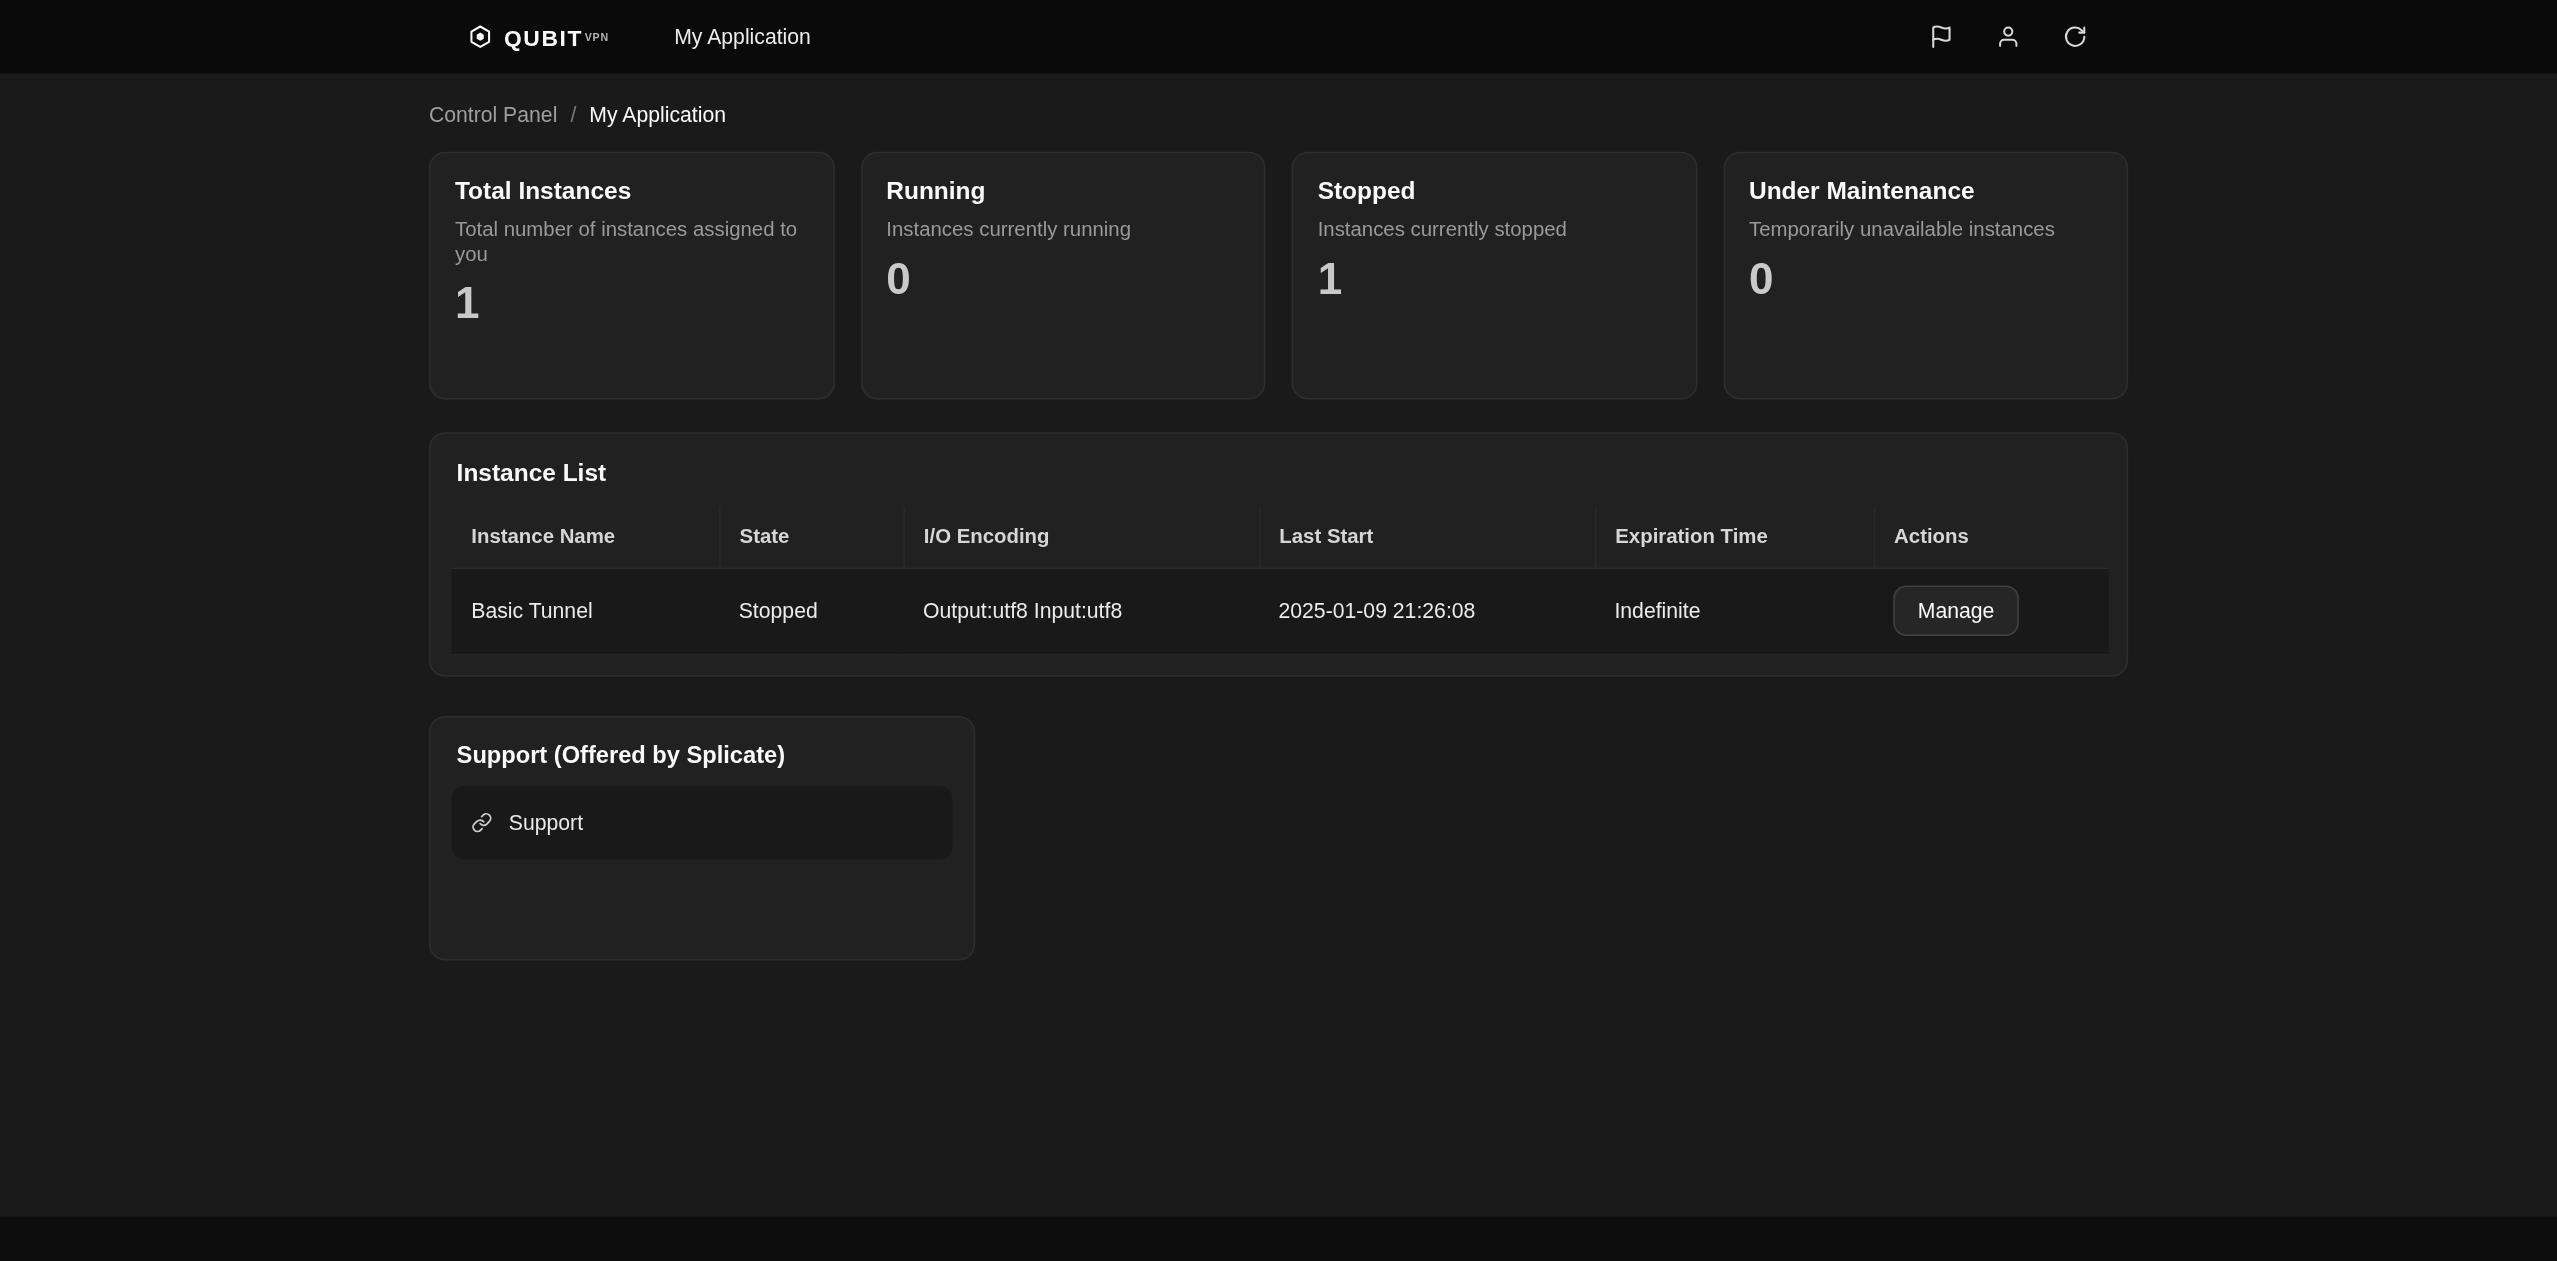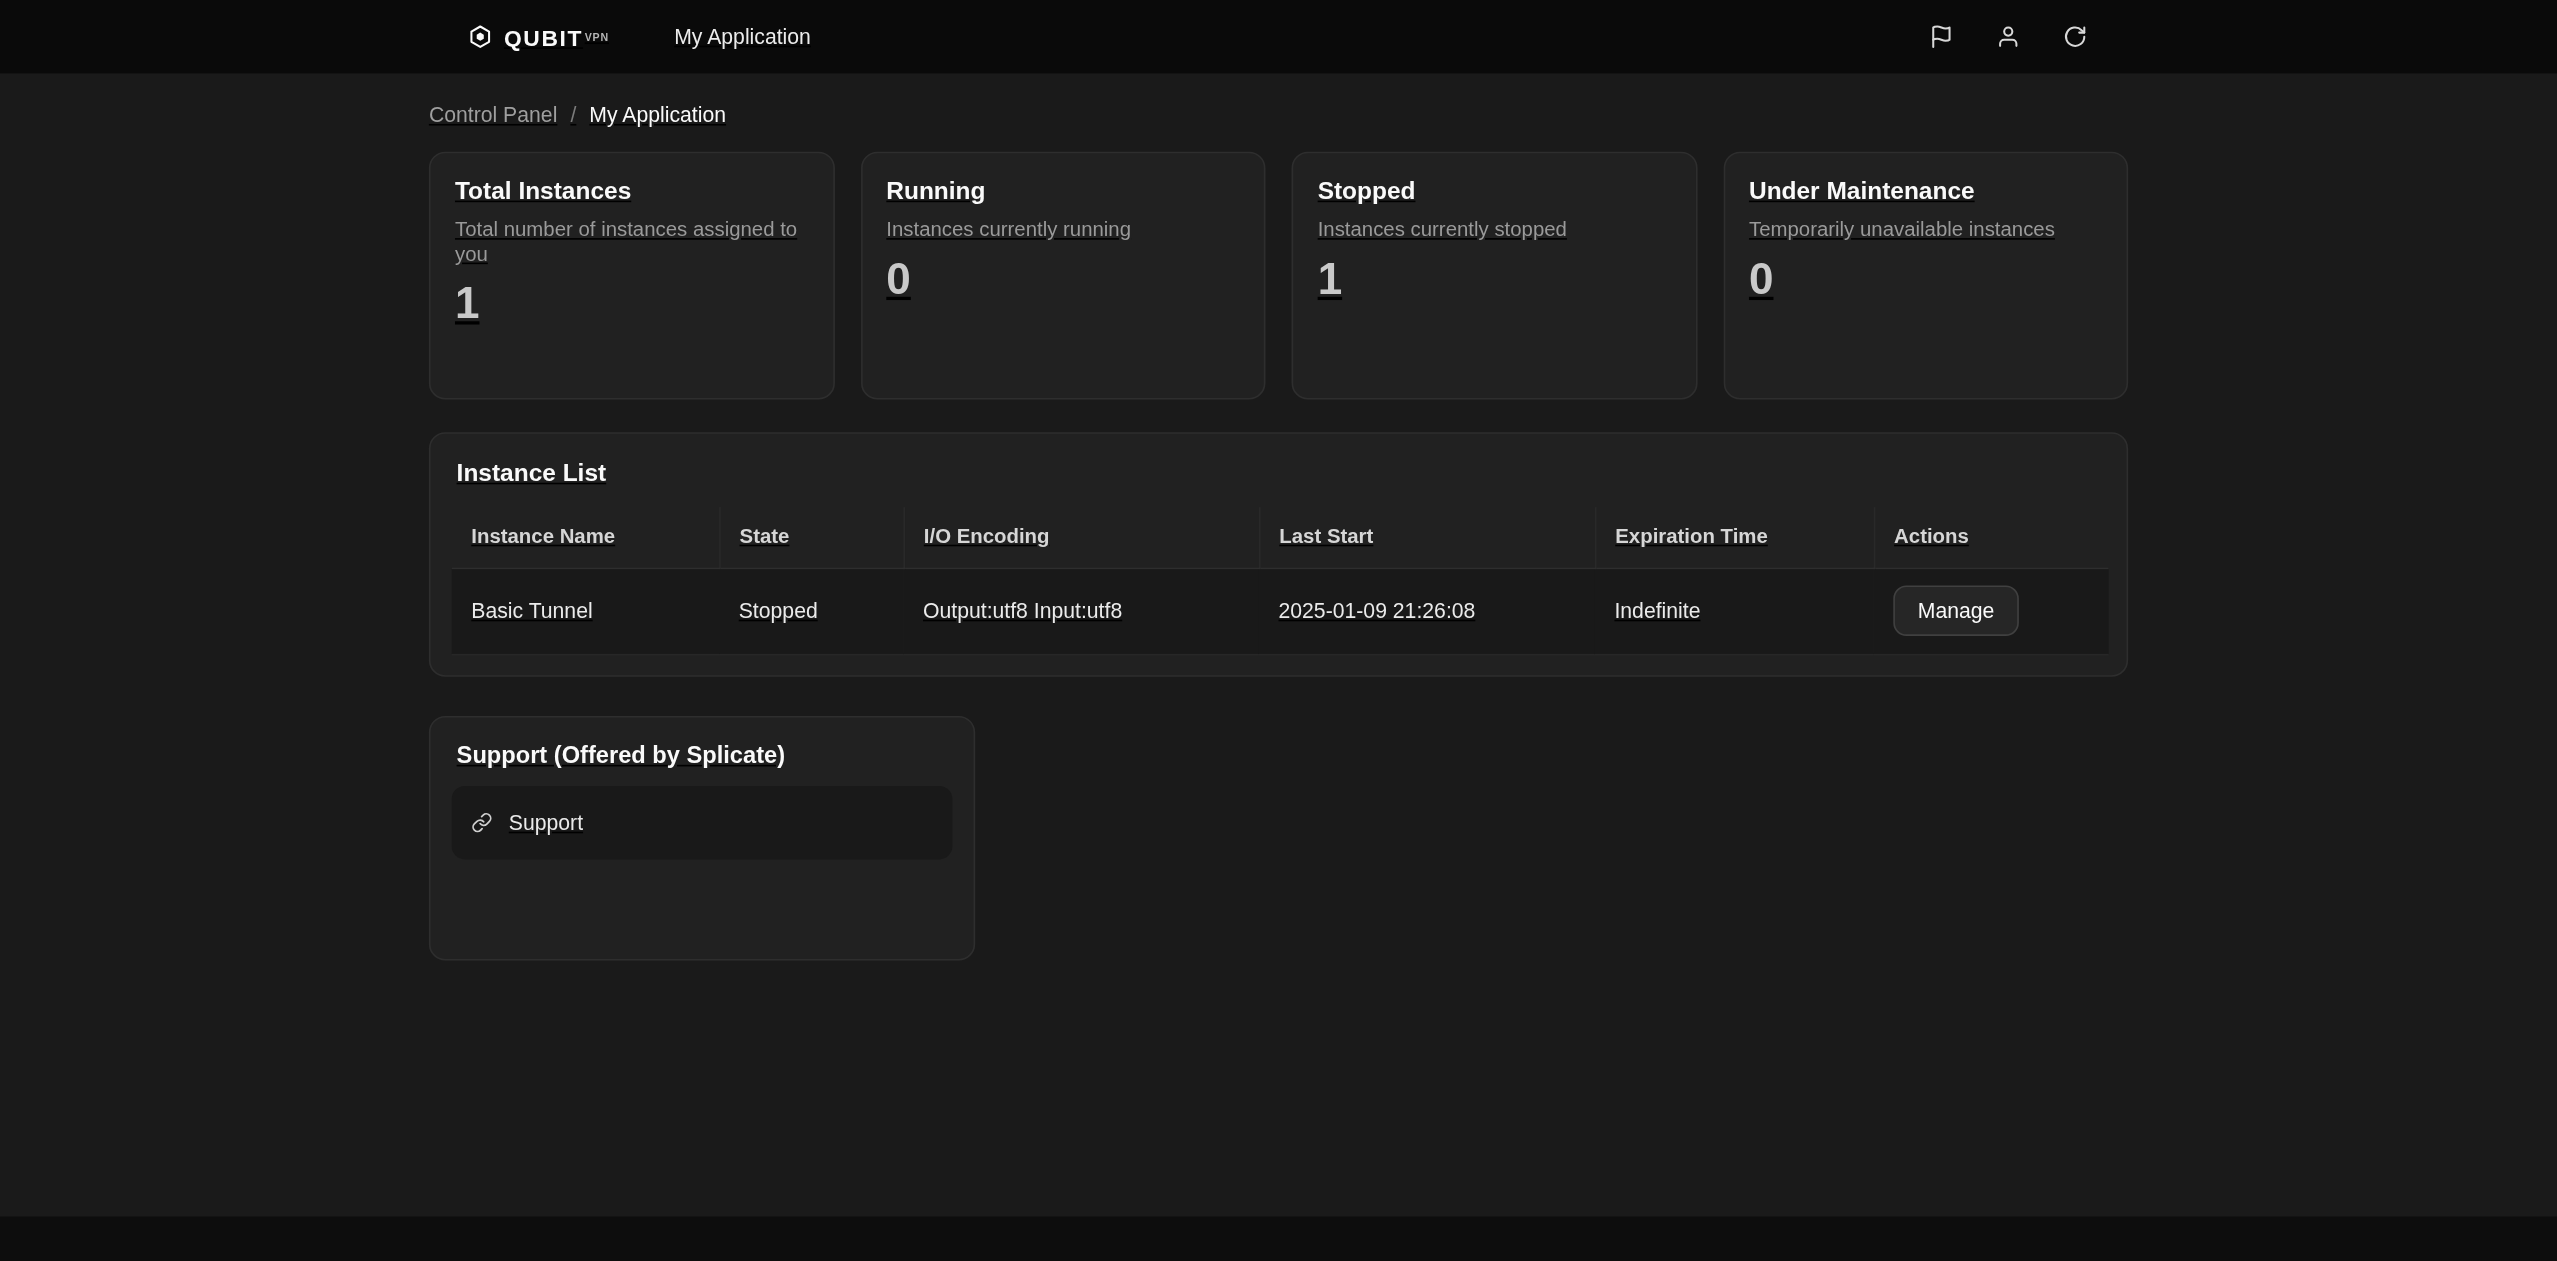--- a/index.html
+++ b/index.html
@@ -1,19 +1,19 @@
 <!DOCTYPE html>
 <html><head>
 <meta charset="utf-8">
 <style>
   * { box-sizing: border-box; margin: 0; padding: 0; }
   html, body { background: #1a1a1a; }
   body { font-family: "Liberation Sans", "DejaVu Sans", sans-serif; }
 
-  .viewport { width: 2557px; height: 1261px; overflow: hidden; background: #1a1a1a; position: relative; text-decoration: underline; }
+  .viewport { width: 2557px; height: 1261px; overflow: hidden; background: #1a1a1a; position: relative; }
   .stage { width: 1568px; height: 774px; transform: scale(1.63074); transform-origin: 0 0; display: flex; flex-direction: column; background: #1a1a1a; }
 
   
   .navbar { height: 45px; background: #0a0a0a; flex-shrink: 0; }
   .navbar-inner { width: 1042px; margin: 0 auto; height: 100%; padding: 0 24px; display: flex; align-items: center; }
   .brand { display: flex; align-items: center; gap: 7px; cursor: pointer; }
   .brand-text { color: #fafafa; font-size: 14px; font-weight: 700; letter-spacing: 1px; display: flex; align-items: flex-start; }
   .brand-suffix { font-size: 6.5px; font-weight: 700; color: #b5b5b5; letter-spacing: 0.5px; margin-left: 1px; margin-top: 4px; }
   .nav-link { margin-left: 40px; color: #ececec; font-size: 13px; cursor: pointer; }
   .nav-actions { margin-left: auto; display: flex; align-items: center; gap: 23px; }

